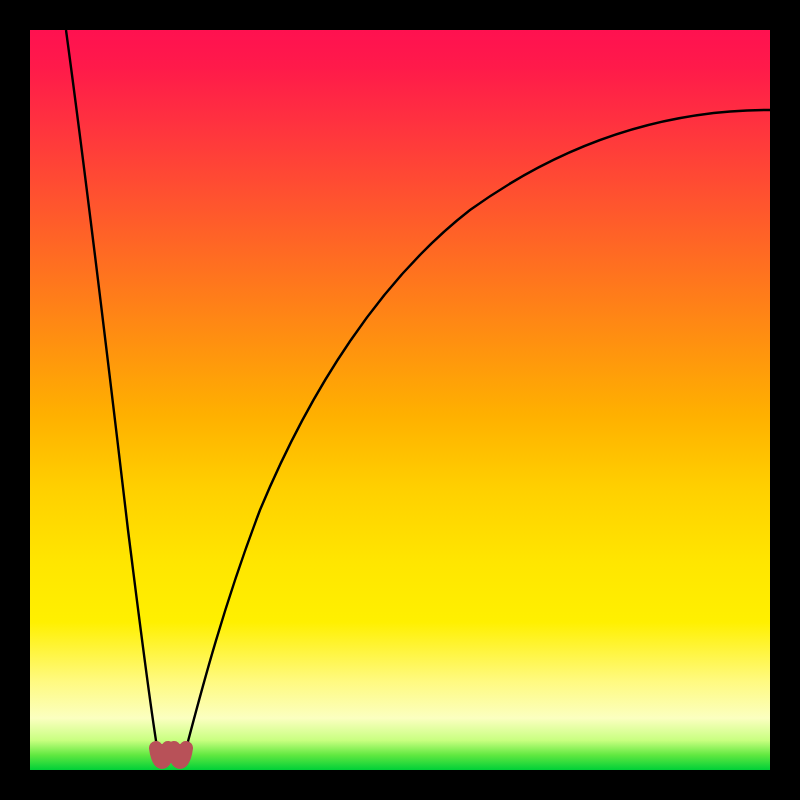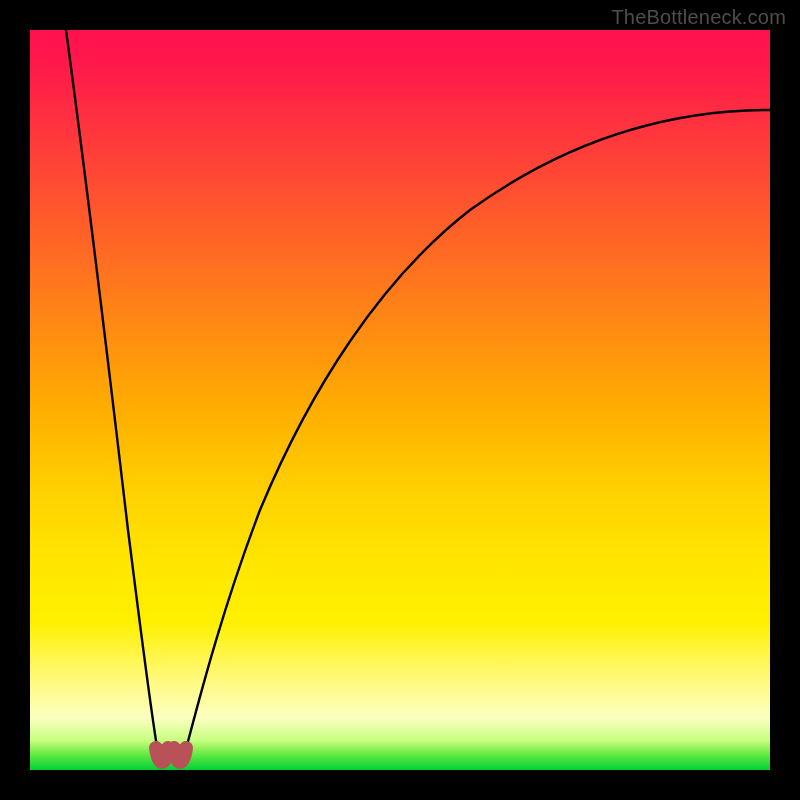--- a/index.html
+++ b/index.html
@@ -86,15 +86,14 @@
       <path class="marker" d="M 126 718
                Q 128 732, 132 732
                Q 136 732, 138 718
                M 144 718
                Q 146 732, 150 732
                Q 154 732, 156 718"></path>
     </svg>
 
   </div>
 
-  <div class="watermark">TheBottleneck.com</div>
 
 </div>
 
 </body></html>

